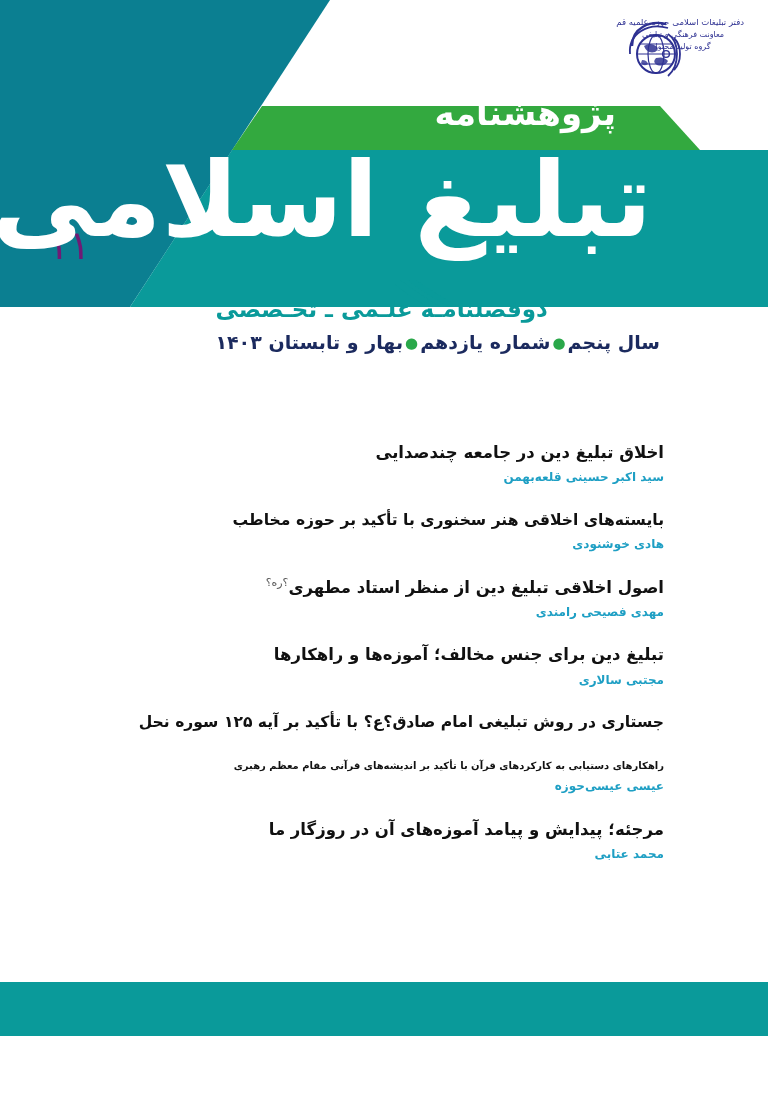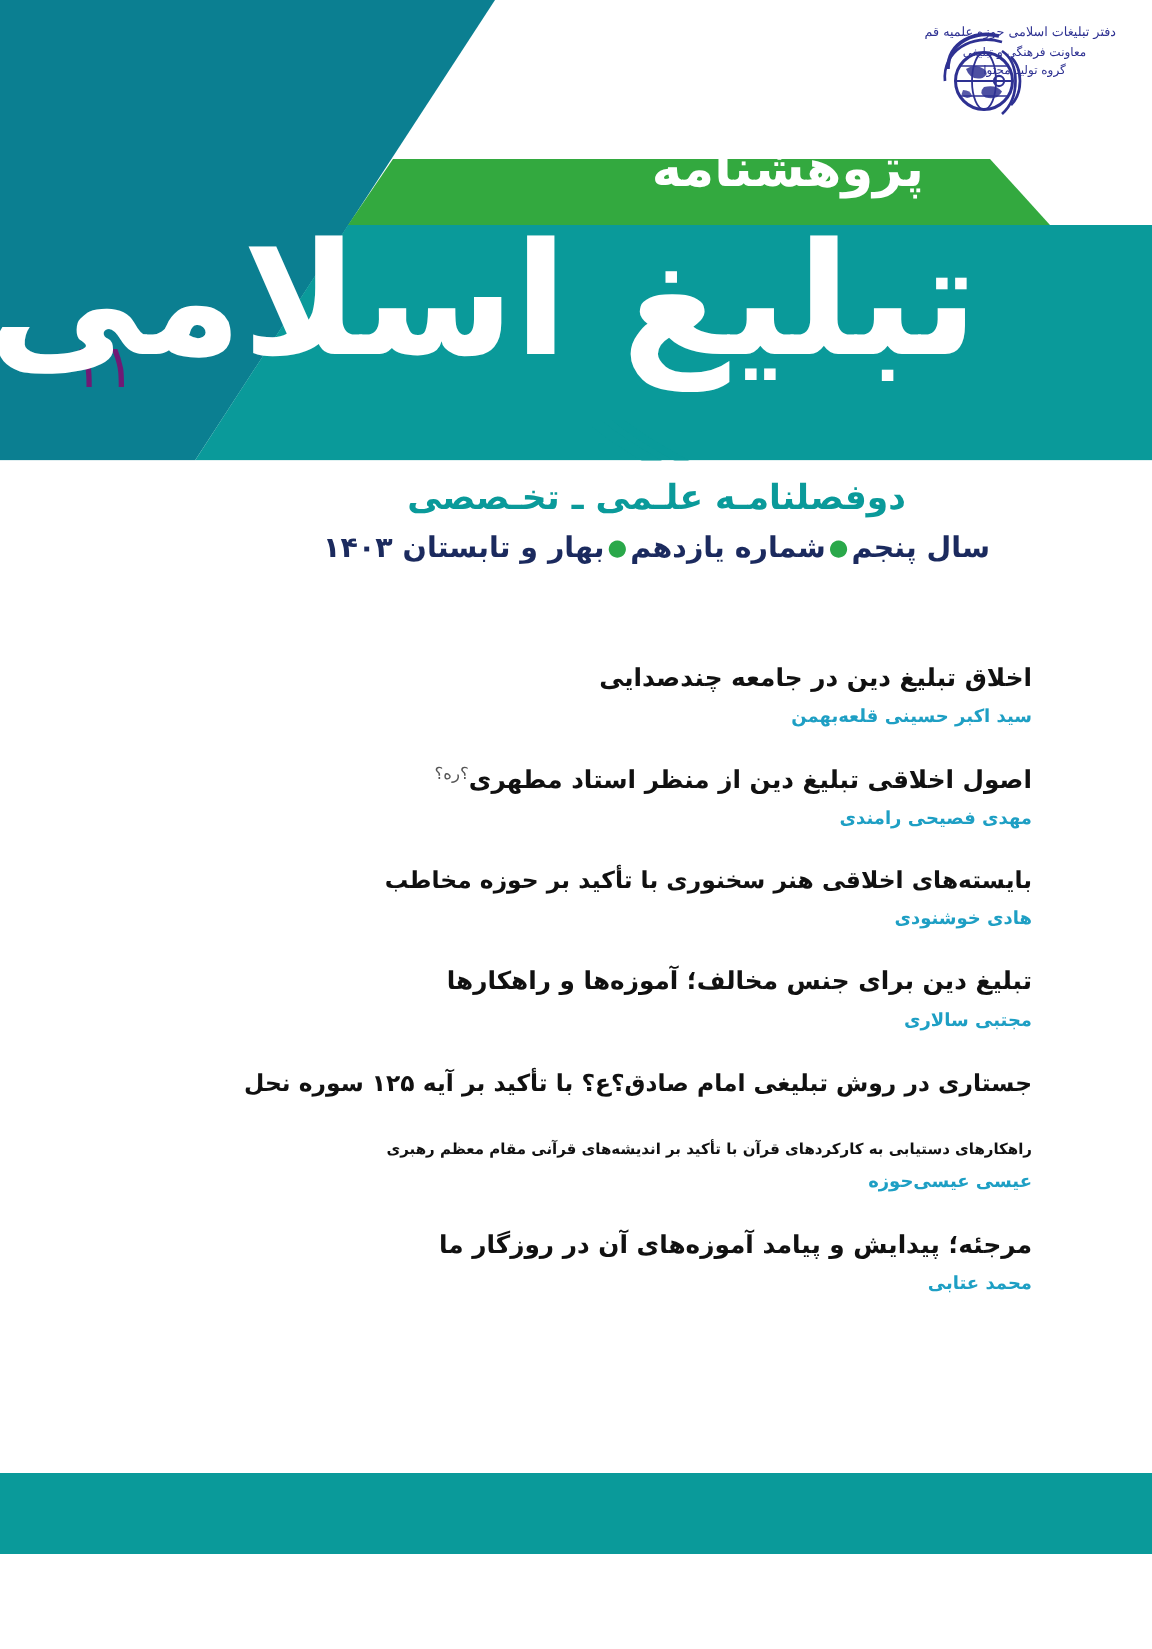--- a/index.html
+++ b/index.html
@@ -102,23 +102,23 @@
     white-space: nowrap;
     letter-spacing: 0;
   }
   .logo-line.l2 { font-size: 8px; }
   .logo-line.l3 { font-size: 8px; }
 
   
   .subtitle-block {
     position: absolute;
     right: 108px;
-    top: 318px;
-    direction: rtl;
-    text-align: center;
+    top: 295px;
+    direction: rtl;
+    text-align: left;
   }
   .journal-subtitle {
     color: #0A9A9A;
     font-size: 23px;
     font-weight: bold;
     line-height: 1.25;
     letter-spacing: 1px;
     white-space: nowrap;
   }
   .issue-line {
@@ -137,21 +137,21 @@
   }
 
   
   .contents {
     position: absolute;
     right: 0;
     top: 440px;
     width: 768px;
     direction: rtl;
     padding-left: 96px;
-    padding-right: 80px;
+    padding-right: 104px;
     box-sizing: border-box;
   }
   .article {
     margin-bottom: 20px;
     text-align: right;
   }
   .article:last-child { margin-bottom: 12px; }
 
   .article-title {
     color: #111111;
@@ -262,30 +262,30 @@
   </div>
 
   <div class="contents">
 
     <div class="article">
       <div class="article-title"><span>اخلاق تبلیغ دین در جامعه چندصدایی</span><span class="honorific"></span></div>
       <div class="article-author">سید اکبر حسینی قلعه‌بهمن</div>
     </div>
 
     <div class="article">
+      <div class="article-title wide"><span>بایسته‌های اخلاقی هنر سخنوری با تأکید بر حوزه مخاطب</span><span class="honorific"></span></div>
+      <div class="article-author">هادی خوشنودی</div>
+    </div>
+
+    <div class="article">
       <div class="article-title"><span>اصول اخلاقی تبلیغ دین از منظر استاد مطهری</span><span class="honorific">؟ره؟</span></div>
       <div class="article-author">مهدی فصیحی رامندی</div>
     </div>
 
     <div class="article">
-      <div class="article-title wide"><span>بایسته‌های اخلاقی هنر سخنوری با تأکید بر حوزه مخاطب</span><span class="honorific"></span></div>
-      <div class="article-author">هادی خوشنودی</div>
-    </div>
-
-    <div class="article">
       <div class="article-title"><span>تبلیغ دین برای جنس مخالف؛ آموزه‌ها و راهکارها</span><span class="honorific"></span></div>
       <div class="article-author">مجتبی سالاری</div>
     </div>
 
     <div class="article">
       <div class="article-title wide"><span>جستاری در روش تبلیغی امام صادق؟ع؟ با تأکید بر آیه ۱۲۵ سوره نحل</span><span class="honorific"></span></div>
     </div>
 
     <div class="article">
       <div class="article-title xwide"><span>راهکارهای دستیابی به کارکردهای قرآن با تأکید بر اندیشه‌های قرآنی مقام معظم رهبری</span><span class="honorific"></span></div>

